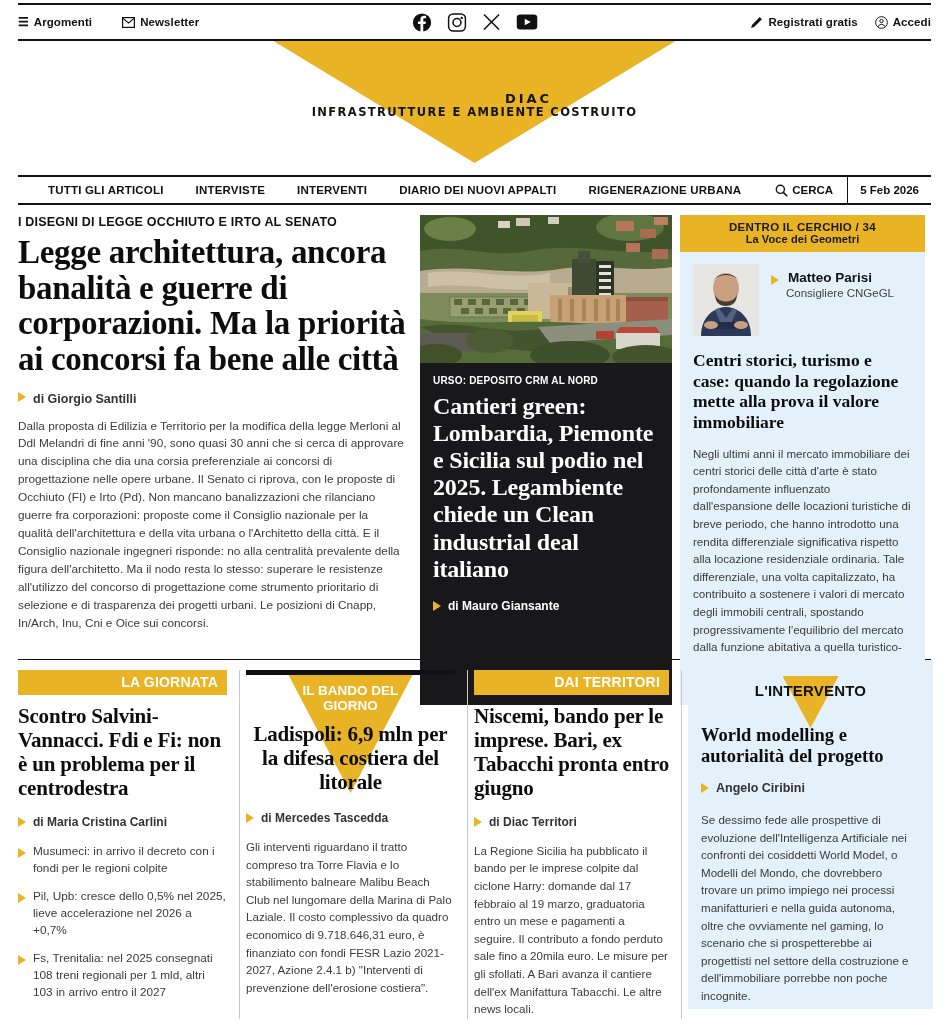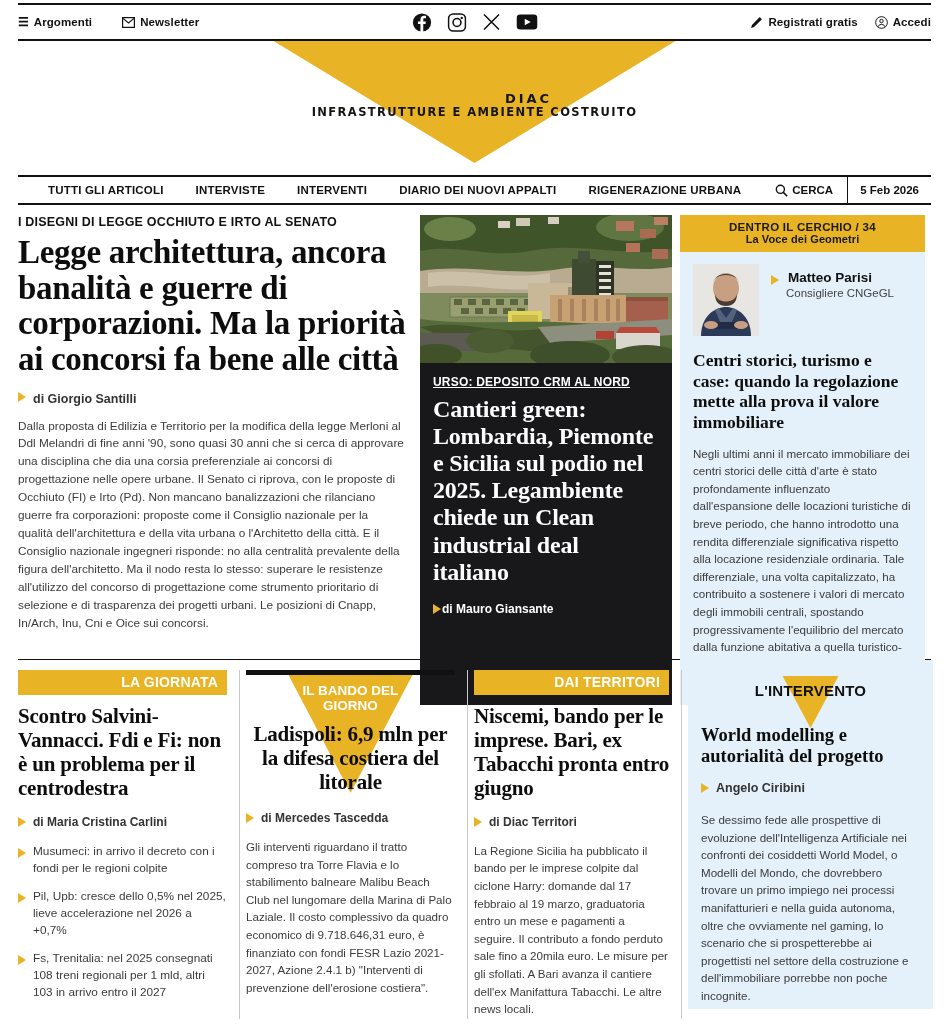--- a/index.html
+++ b/index.html
@@ -141,30 +141,30 @@
     width: 252px;
   }
   .card-photo {
     width: 100%; height: 148px;
     position: relative; overflow: hidden;
     background: #4a5c33;
   }
   .card-photo svg { display: block; width: 100%; height: 100%; }
   .card-body { padding: 12px 13px 14px 13px; }
   .card-kicker {
-    font-size: 12px; font-weight: bold; color: #fff;
-    letter-spacing: .2px; margin-bottom: 7px; text-decoration: underline;
+    font-size: 10px; font-weight: bold; color: #fff;
+    letter-spacing: .2px; margin-bottom: 7px;
   }
   .card-title {
     font-family: "Liberation Serif", serif;
     font-size: 24px; font-weight: bold; line-height: 1.13;
     color: #fff; letter-spacing: -.2px;
   }
   .card-byline {
-    display: flex; align-items: center; gap: 1px;
+    display: flex; align-items: center; gap: 7px;
     margin-top: 16px; font-size: 12px; font-weight: bold; color: #fff;
   }
 
   
   .rail { width: 245px; margin-left: -4px; }
   .rail-head {
     background: var(--yellow); color: #1a1a1a;
     text-align: center; padding: 6px 4px 7px 4px;
   }
   .rail-head-1 { font-size: 11.5px; font-weight: bold; letter-spacing: .3px; }

